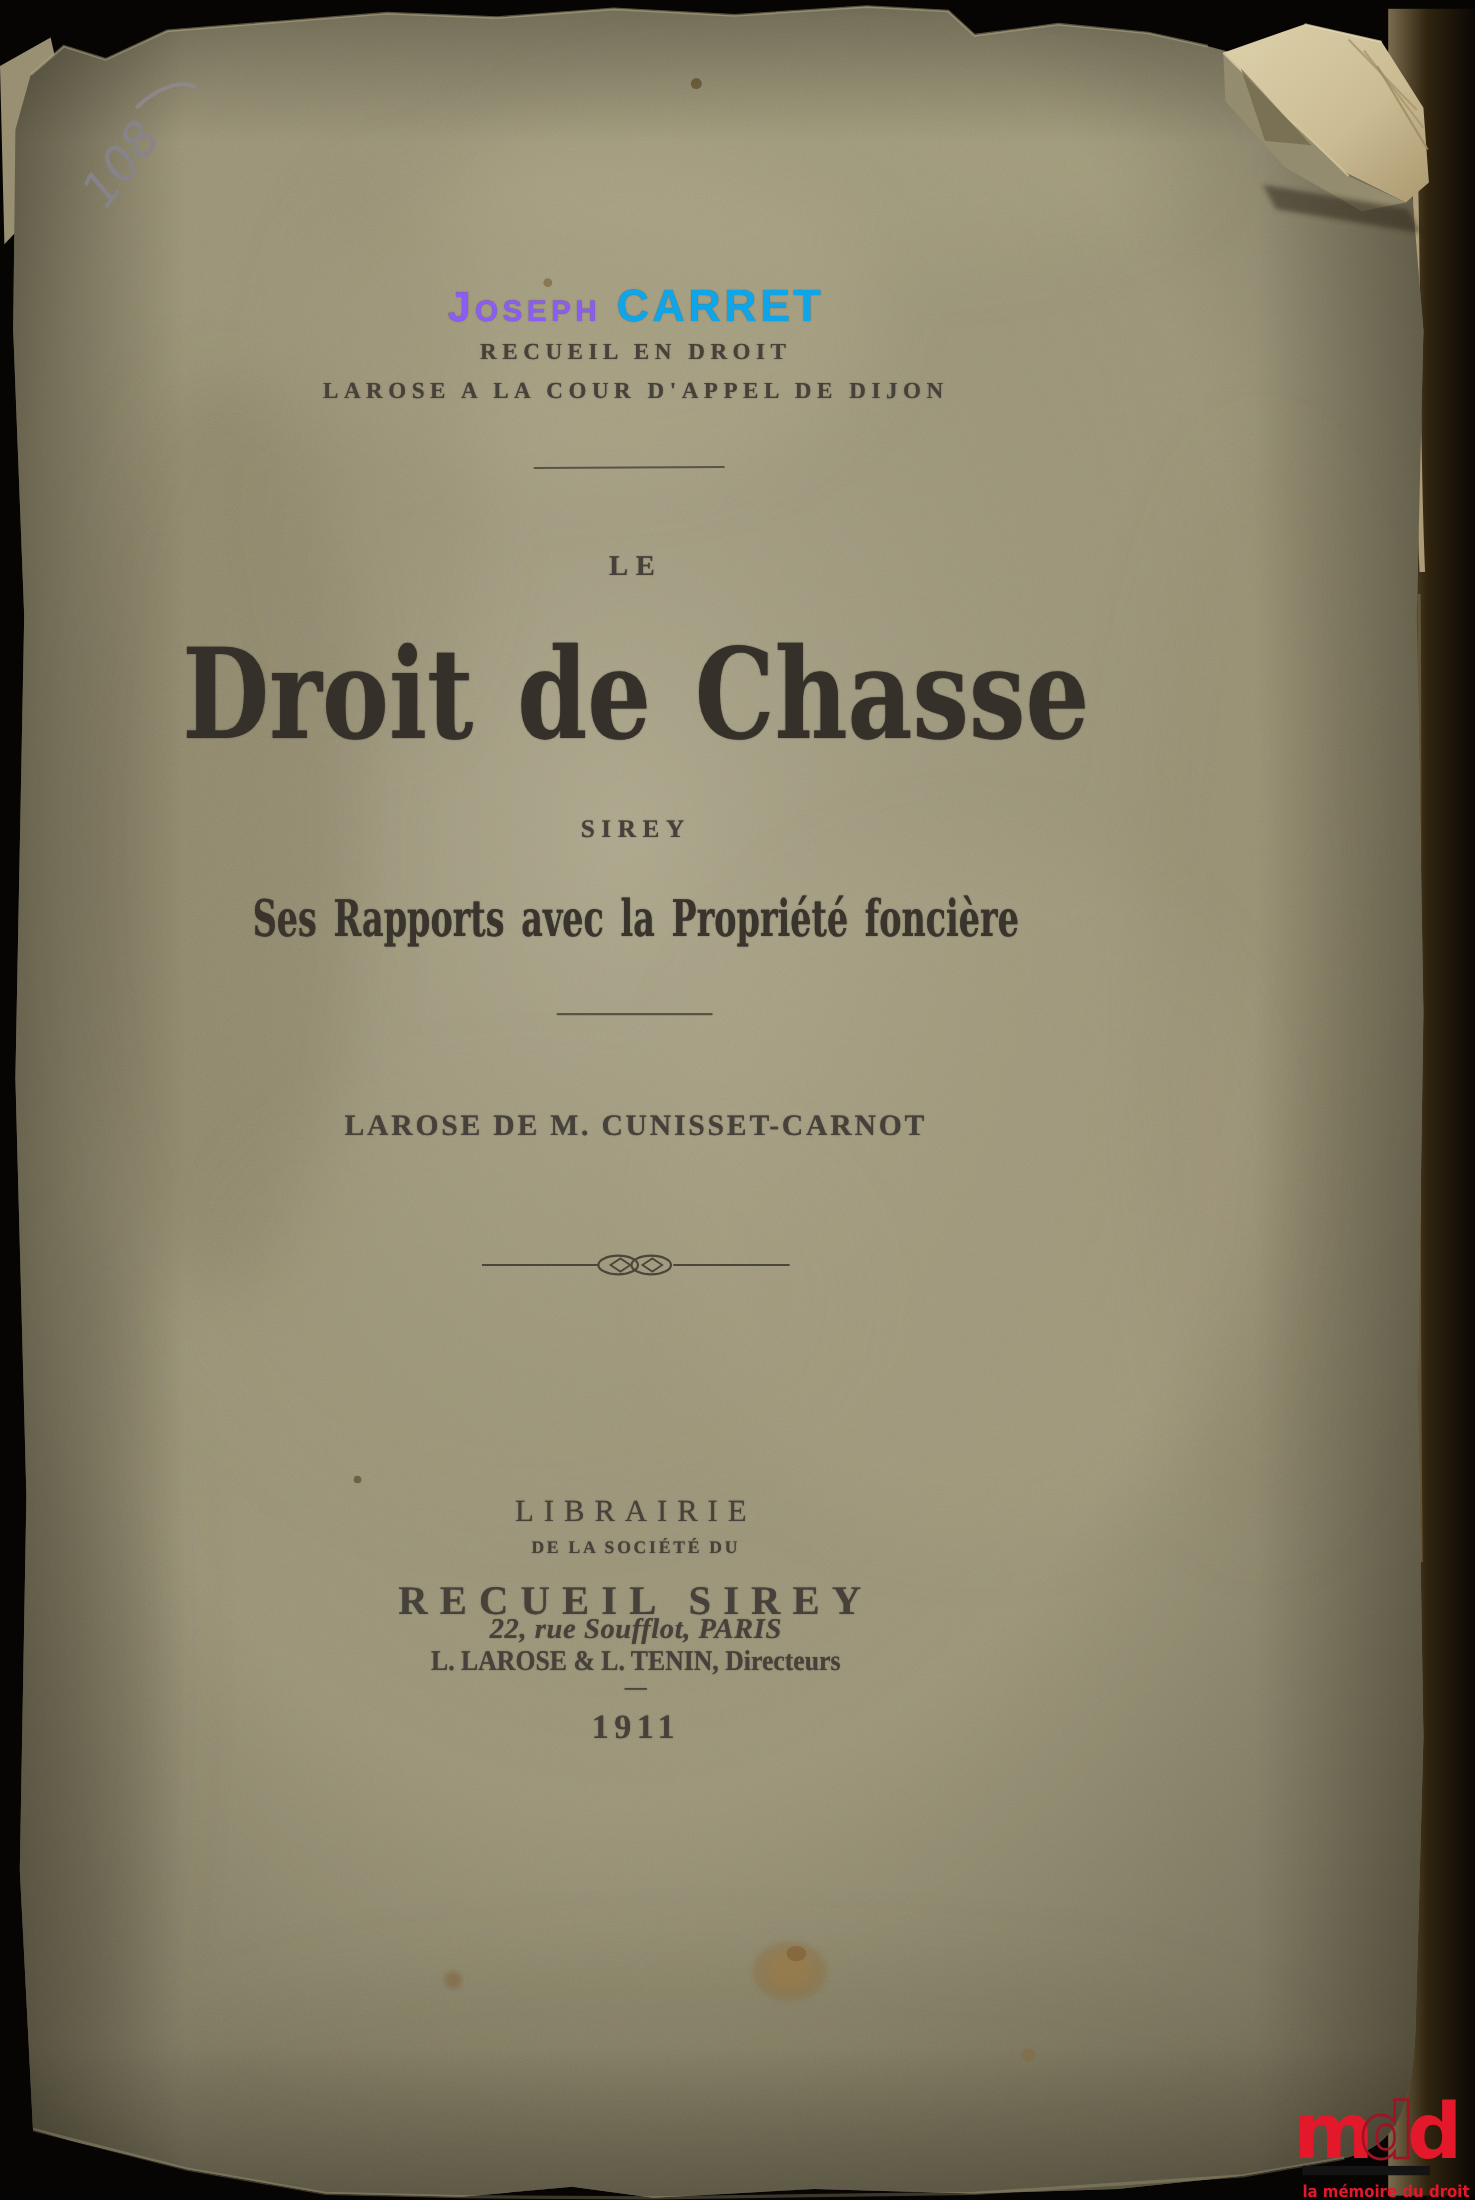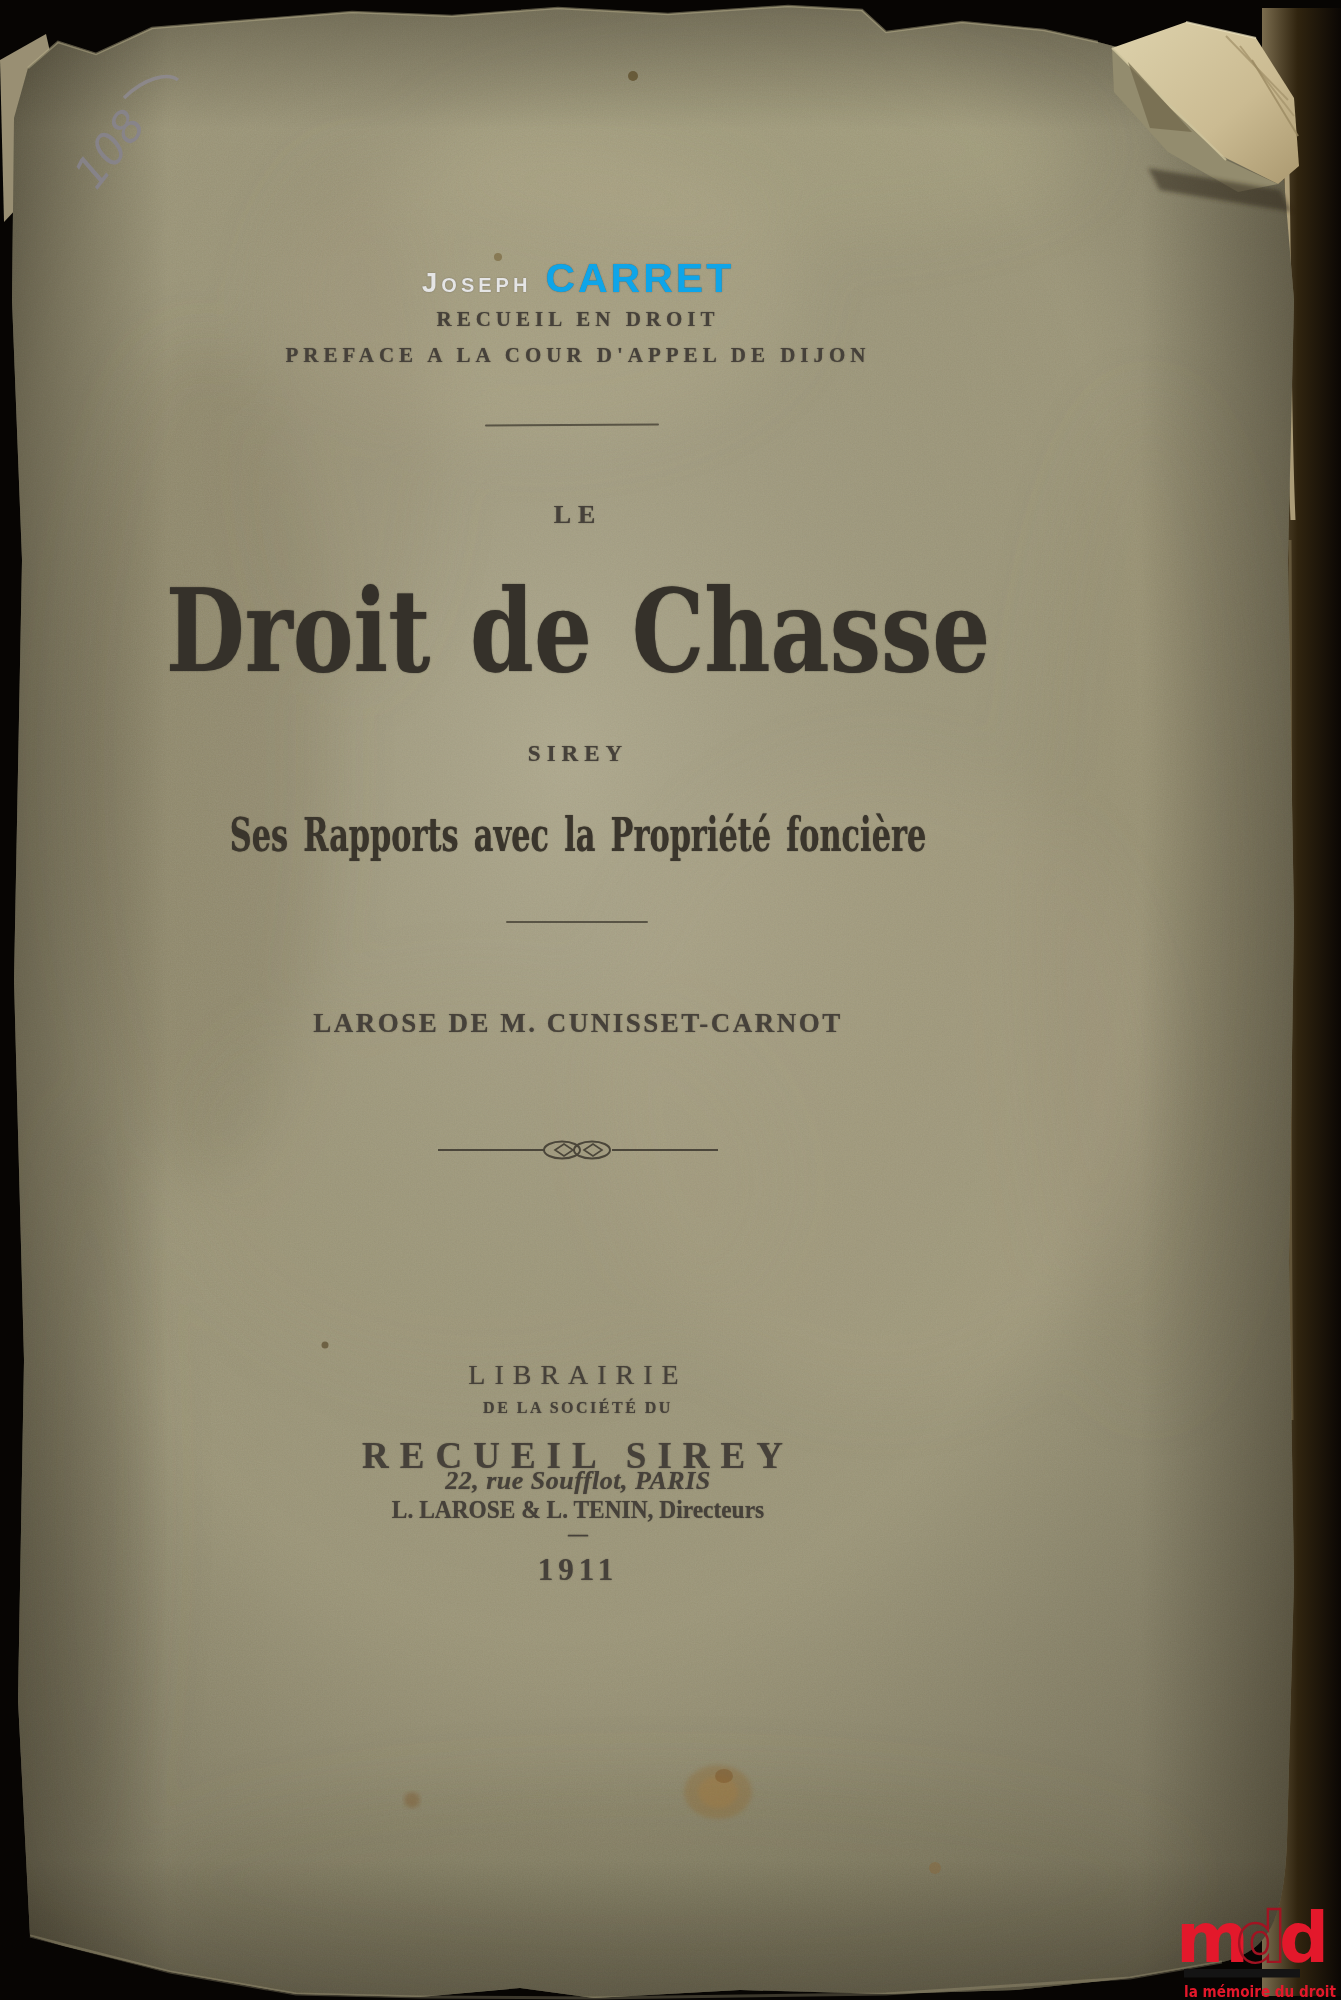--- a/index.html
+++ b/index.html
@@ -8,21 +8,21 @@
     background:#070503;overflow:hidden;
     font-family:"Liberation Serif", serif;
   }
   .bg-svg{position:absolute;left:0;top:0;width:1341px;height:2000px;}
   .line{
     position:absolute;left:578px;transform:translateX(-50%);
     transform-origin:center;white-space:nowrap;line-height:1;
     color:#46413a;text-shadow:0 0 1.2px rgba(70,64,52,.75);
   }
   .l-author{top:258px;font-family:"Liberation Sans",sans-serif;}
-  .l-author .first{font-variant:small-caps;font-weight:600;font-size:28px;letter-spacing:4px;color:#e5e5e5;}
+  .l-author .first{font-variant:small-caps;font-weight:600;font-size:38px;letter-spacing:4px;color:#8b5cf6;}
   .l-author .last{font-weight:700;font-size:41px;letter-spacing:3px;margin-left:14px;color:#0ea5e9;}
   .l-doctor{top:309px;font-size:21px;letter-spacing:5px;font-weight:600;}
   .l-avocat{top:345px;font-size:21px;letter-spacing:5px;font-weight:600;}
   .rule{position:absolute;background:#4b463a;height:2.2px;border-radius:1px;opacity:.85;}
   .rule-1{top:424px;left:485px;width:174px;transform:rotate(-.3deg);}
   .rule-2{top:921px;left:506px;width:142px;}
   .l-le{top:502px;font-size:26px;letter-spacing:7px;font-weight:600;}
   .l-title{
     top:574px;font-family:"DejaVu Serif",serif;font-weight:bold;font-size:114px;
     transform:translateX(-50%) scaleX(.80);word-spacing:10px;color:#35312a;
@@ -175,21 +175,21 @@
       <path d="M1112,48 L1226,160" stroke="#cfc59e" stroke-width="2" opacity=".8"></path>
       <path d="M1128,62 L1192,132 L1150,128 Z" fill="#6f6549" opacity=".7"></path>
       <path d="M1148,168 L1280,190 L1292,212 L1160,190 Z" fill="#2a2112" opacity=".5" filter="url(#soft)"></path>
     </g>
   </svg>
 
   <div class="line l-author">
     <span class="first">Joseph</span><span class="last">CARRET</span>
   </div>
   <div class="line l-doctor">RECUEIL EN DROIT</div>
-  <div class="line l-avocat">PREFACE A LA COUR D'APPEL DE DIJON</div>
+  <div class="line l-avocat">LAROSE A LA COUR D'APPEL DE DIJON</div>
 
   <div class="rule rule-1"></div>
 
   <div class="line l-le">LE</div>
   <div class="line l-title">Droit de Chasse</div>
   <div class="line l-dans">SIREY</div>
   <div class="line l-subtitle">Ses Rapports avec la Propriété foncière</div>
 
   <div class="rule rule-2"></div>
 

